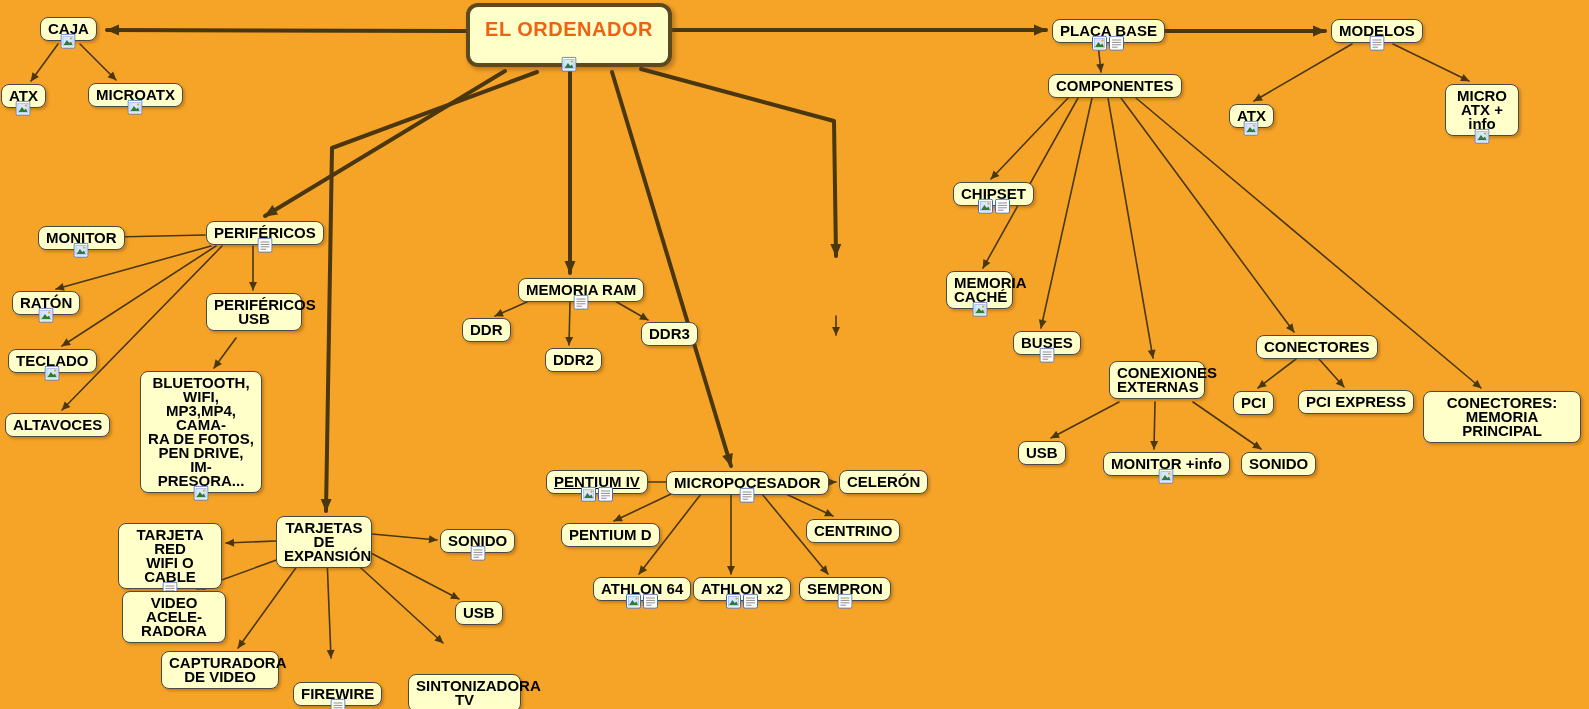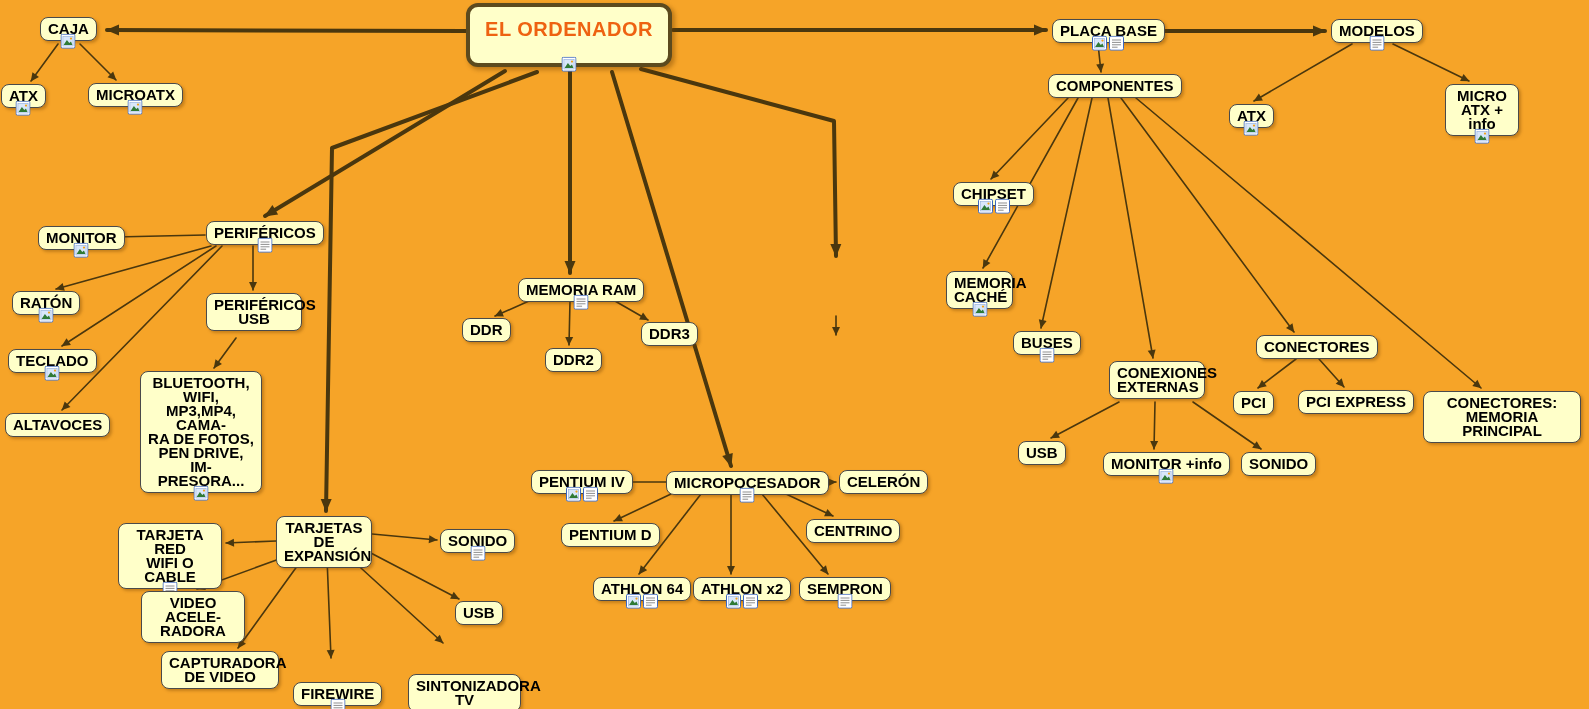--- a/index.html
+++ b/index.html
@@ -165,21 +165,21 @@
       <div class="node" style="left: 276px; top: 516px; width: 96px;"><span class="label">TARJETAS DE
 EXPANSIÓN</span></div>
       <div class="node" style="left: 118px; top: 523px; width: 104px;"><span class="label">TARJETA RED
 WIFI O CABLE</span><span class="icons"><span class="icon"><svg width="15" height="15" viewBox="0 0 15 15">
               <rect x="0.5" y="0.5" width="14" height="14" rx="1.5" fill="#ffffff" stroke="#3d68c0"></rect>
               <line x1="3" y1="4.3" x2="12" y2="4.3" stroke="#8f8f8f"></line>
               <line x1="3" y1="6.7" x2="12" y2="6.7" stroke="#8f8f8f"></line>
               <line x1="3" y1="9.1" x2="12" y2="9.1" stroke="#8f8f8f"></line>
               <line x1="3" y1="11.5" x2="8.6" y2="11.5" stroke="#8f8f8f"></line>
             </svg></span></span></div>
-      <div class="node" style="left: 122px; top: 591px; width: 104px; margin-left: 19px;"><span class="label">VIDEO ACELE-
+      <div class="node" style="left: 122px; top: 591px; width: 104px;"><span class="label">VIDEO ACELE-
 RADORA</span></div>
       <div class="node" style="left: 161px; top: 651px; width: 118px;"><span class="label">CAPTURADORA
 DE VIDEO</span></div>
       <div class="node" style="left: 293px; top: 682px;"><span class="label">FIREWIRE</span><span class="icons"><span class="icon"><svg width="15" height="15" viewBox="0 0 15 15">
               <rect x="0.5" y="0.5" width="14" height="14" rx="1.5" fill="#ffffff" stroke="#3d68c0"></rect>
               <line x1="3" y1="4.3" x2="12" y2="4.3" stroke="#8f8f8f"></line>
               <line x1="3" y1="6.7" x2="12" y2="6.7" stroke="#8f8f8f"></line>
               <line x1="3" y1="9.1" x2="12" y2="9.1" stroke="#8f8f8f"></line>
               <line x1="3" y1="11.5" x2="8.6" y2="11.5" stroke="#8f8f8f"></line>
             </svg></span></span></div>
@@ -203,21 +203,21 @@
       <div class="node" style="left: 462px; top: 318px;"><span class="label">DDR</span></div>
       <div class="node" style="left: 545px; top: 348px;"><span class="label">DDR2</span></div>
       <div class="node" style="left: 641px; top: 322px;"><span class="label">DDR3</span></div>
       <div class="node" style="left: 666px; top: 471px;"><span class="label">MICROPOCESADOR</span><span class="icons"><span class="icon"><svg width="15" height="15" viewBox="0 0 15 15">
               <rect x="0.5" y="0.5" width="14" height="14" rx="1.5" fill="#ffffff" stroke="#3d68c0"></rect>
               <line x1="3" y1="4.3" x2="12" y2="4.3" stroke="#8f8f8f"></line>
               <line x1="3" y1="6.7" x2="12" y2="6.7" stroke="#8f8f8f"></line>
               <line x1="3" y1="9.1" x2="12" y2="9.1" stroke="#8f8f8f"></line>
               <line x1="3" y1="11.5" x2="8.6" y2="11.5" stroke="#8f8f8f"></line>
             </svg></span></span></div>
-      <div class="node" style="left: 531px; top: 470px;"><span class="label">PENTIUM IV</span><span class="icons"><span class="icon"><svg width="15" height="15" viewBox="0 0 15 15">
+      <div class="node" style="left: 546px; top: 470px; text-decoration: underline;"><span class="label">PENTIUM IV</span><span class="icons"><span class="icon"><svg width="15" height="15" viewBox="0 0 15 15">
               <rect x="0.5" y="0.5" width="14" height="14" rx="1.5" fill="#ffffff" stroke="#3d68c0"></rect>
               <rect x="2.4" y="2.7" width="10.2" height="9.6" fill="#d9e7fa" stroke="#8fadd9" stroke-width="0.6"></rect>
               <polygon points="3.1,11.4 6.4,6.3 8.8,9.4 10.5,7.7 11.9,11.4" fill="#2f7a35"></polygon>
               <circle cx="10.5" cy="4.9" r="1.1" fill="#f0a21c"></circle>
             </svg></span><span class="icon"><svg width="15" height="15" viewBox="0 0 15 15">
               <rect x="0.5" y="0.5" width="14" height="14" rx="1.5" fill="#ffffff" stroke="#3d68c0"></rect>
               <line x1="3" y1="4.3" x2="12" y2="4.3" stroke="#8f8f8f"></line>
               <line x1="3" y1="6.7" x2="12" y2="6.7" stroke="#8f8f8f"></line>
               <line x1="3" y1="9.1" x2="12" y2="9.1" stroke="#8f8f8f"></line>
               <line x1="3" y1="11.5" x2="8.6" y2="11.5" stroke="#8f8f8f"></line>

